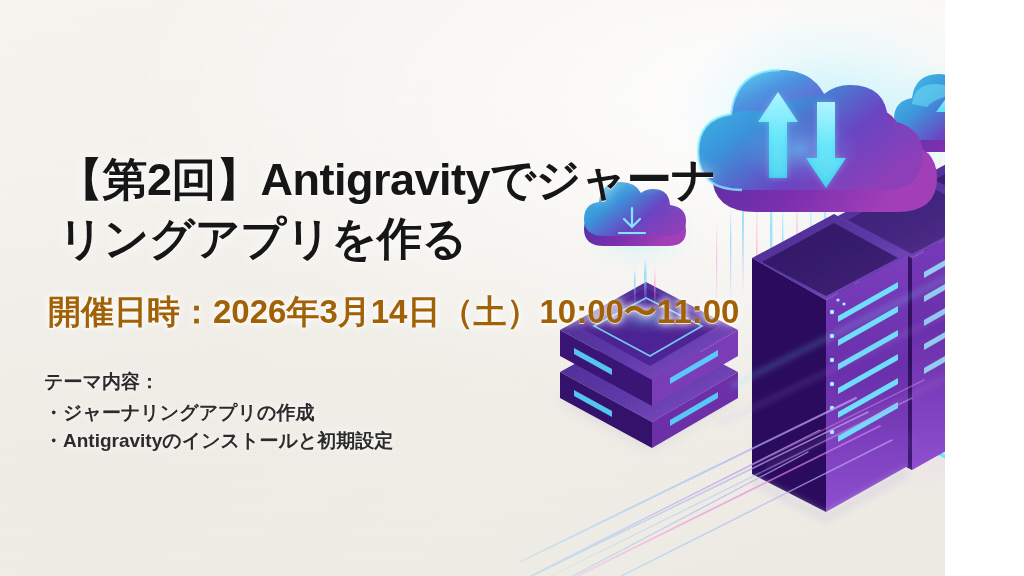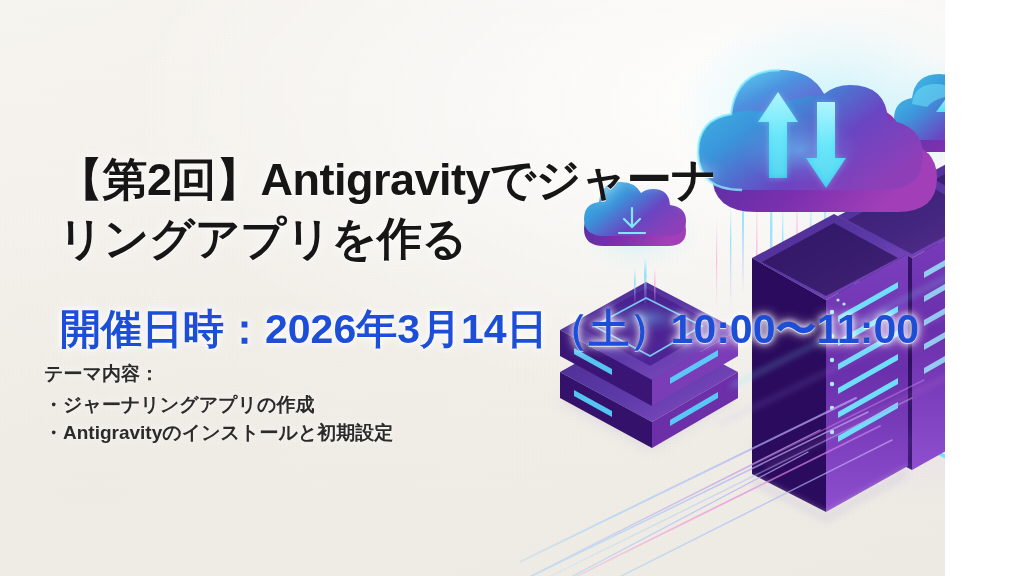--- a/index.html
+++ b/index.html
@@ -60,36 +60,36 @@
     font-weight: 700;
     letter-spacing: -0.5px;
     color: #161616;
     text-shadow: 0 1px 0 rgba(255,255,255,.85), 0 0 14px rgba(255,255,255,.9);
     white-space: pre-line;
   }
 
   .date-line {
     position: absolute;
     left: 48px; top: 290px;
-    margin: 12px;
-    font-size: 41px;
+    margin: 0;
+    font-size: 33px;
     font-weight: 700;
     letter-spacing: 0px;
-    color: #1d4ed8;
+    color: #a16207;
     text-shadow: 0 0 12px rgba(255,255,255,.95), 0 0 6px rgba(255,255,255,.95), 0 1px 0 rgba(255,255,255,.7);
     white-space: nowrap;
   }
 
   .theme-block {
     position: absolute;
     left: 44px; top: 361px;
     margin: 0;
   }
   .theme-heading {
-    margin: 0 0 4px 0;
+    margin: 8px 0 4px 0;
     font-size: 19px;
     font-weight: 700;
     color: #2b2b2b;
     letter-spacing: 0px;
     text-shadow: 0 0 8px rgba(255,255,255,.9);
   }
   .theme-list {
     list-style: none;
     margin: 0; padding: 0;
   }

